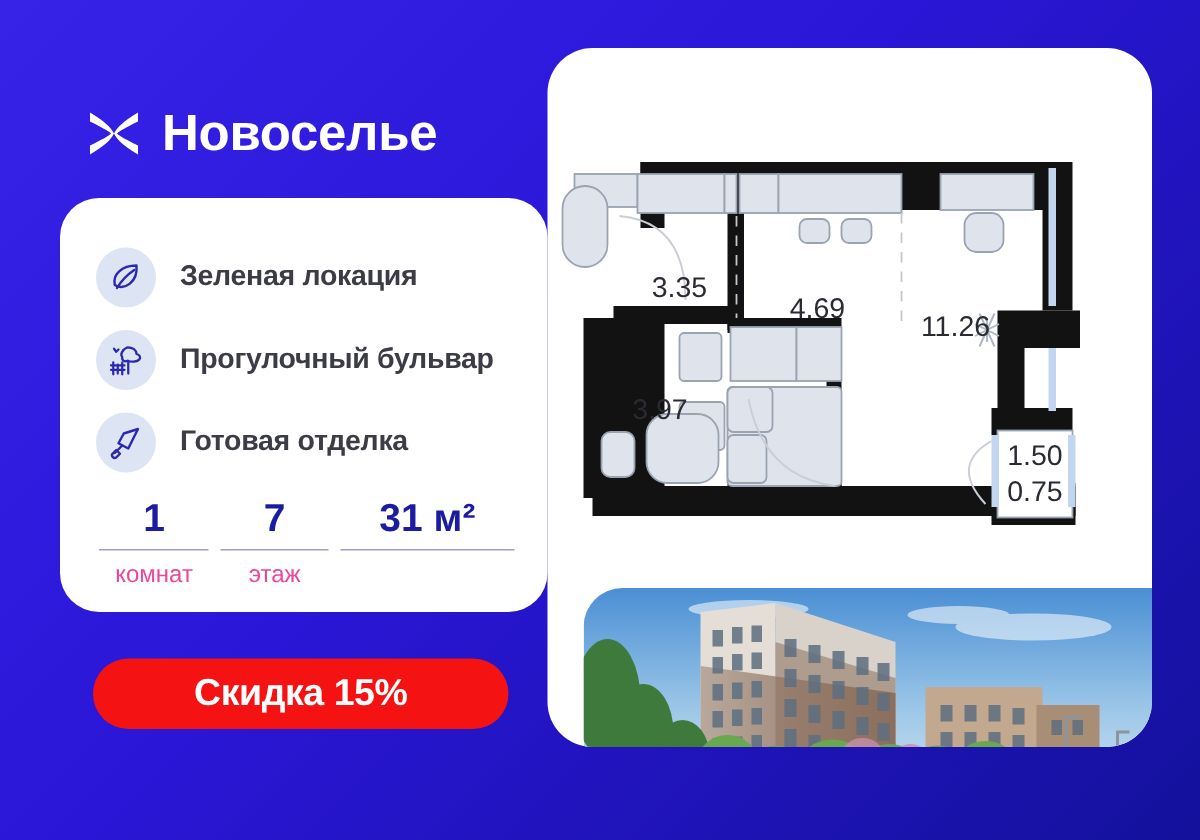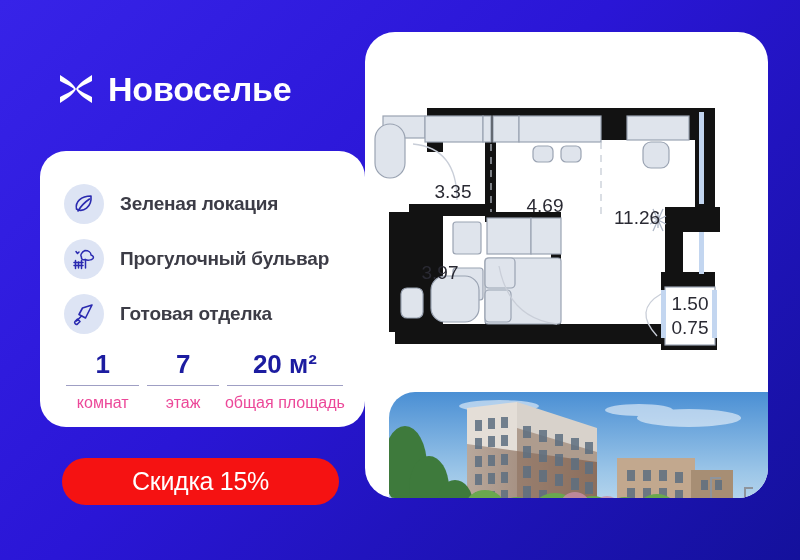--- a/index.html
+++ b/index.html
@@ -21,21 +21,21 @@
     left: 365px; top: 32px;
     width: 403px; height: 466px;
     background: #ffffff;
     border-radius: 30px;
     overflow: hidden;
   }
 
   
   .panel-left {
     position: absolute;
-    left: 40px; top: 151px;
+    left: 40px; top: 132px;
     width: 325px; height: 276px;
     background: #ffffff;
     border-radius: 26px 26px 26px 26px;
     overflow: visible;
   }
 
   
   .logo {
     position: absolute;
     left: 58px; top: 72px;
@@ -112,21 +112,21 @@
   
   .badge {
     position: absolute;
     left: 22px; top: 307px;
     width: 277px; height: 47px;
     background: #f51212;
     border-radius: 24px;
     display: flex; align-items: center; justify-content: center;
     color: #ffffff;
     font-size: 25px;
-    font-weight: 400;
+    font-weight: 700;
     letter-spacing: -0.3px;
   }
 
   
   .plan-wrap {
     position: absolute;
     left: 0px; top: 0px;
     width: 403px; height: 360px;
   }
   .plan-wrap svg { display: block; }
@@ -437,22 +437,21 @@
         <div class="stat-value">1</div>
         <div class="stat-rule"></div>
         <div class="stat-label">комнат</div>
       </div>
       <div class="stat">
         <div class="stat-value">7</div>
         <div class="stat-rule"></div>
         <div class="stat-label">этаж</div>
       </div>
       <div class="stat">
-        <div class="stat-value"><span>20</span> <span>м²</span></div>
+        <div class="stat-value"><span>31</span> <span>м²</span></div>
         <div class="stat-rule"></div>
-        <div class="stat-label">общая площадь</div>
       </div>
     </div>
 
     <div class="badge">Скидка 15%</div>
   </div>
 
 </div>
 
 </body></html>

